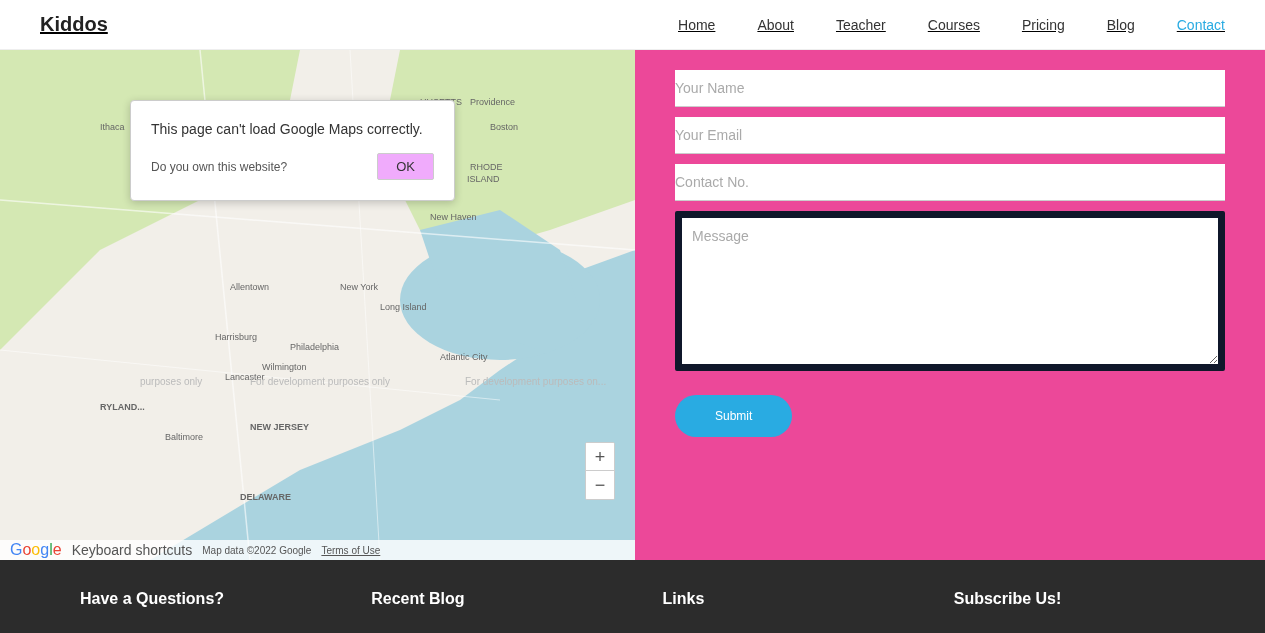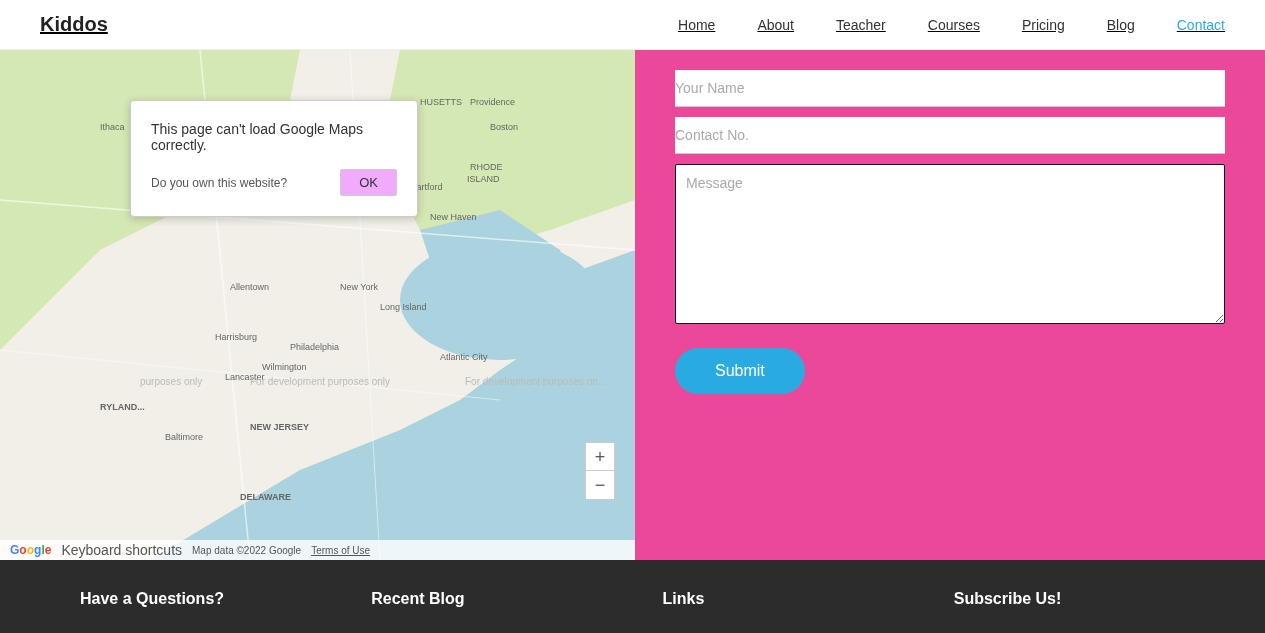--- a/index.html
+++ b/index.html
@@ -91,41 +91,41 @@
       height: 20px;
       background: rgba(255,255,255,0.8);
       display: flex;
       align-items: center;
       padding: 0 10px;
       gap: 10px;
       font-size: 10px;
       color: #666;
     }
     .google-logo {
-      font-size: 12px;
-      font-weight: bold;
+      font-size: 16px;
+      font-weight: normal;
       color: #555;
     }
     .google-logo span:nth-child(1) { color: #4285F4; }
     .google-logo span:nth-child(2) { color: #EA4335; }
     .google-logo span:nth-child(3) { color: #FBBC05; }
     .google-logo span:nth-child(4) { color: #4285F4; }
     .google-logo span:nth-child(5) { color: #34A853; }
     .google-logo span:nth-child(6) { color: #EA4335; }
 
     
     .map-dialog {
       position: absolute;
       top: 50px;
       left: 130px;
       background: #fff;
       border: 1px solid #ccc;
       border-radius: 4px;
       padding: 20px;
-      width: 288px;
+      width: 325px;
       box-shadow: 0 2px 8px rgba(0,0,0,0.2);
       z-index: 10;
     }
     .dialog-title {
       font-size: 14px;
       color: #333;
       margin-bottom: 16px;
     }
     .dialog-row {
       display: flex;
@@ -159,39 +159,39 @@
       padding: 10px 0;
       font-size: 14px;
       color: #333;
       outline: none;
       margin-bottom: 10px;
       display: block;
     }
     .form-field::placeholder { color: #aaa; }
     .form-textarea {
       width: 100%;
-      border: 1px solid #0f172a;
+      border: 7px solid #0f172a;
       border-radius: 2px;
       padding: 10px;
       font-size: 14px;
       color: #333;
       outline: none;
       resize: vertical;
       height: 160px;
       font-family: Arial, sans-serif;
       margin-bottom: 20px;
     }
     .form-textarea::placeholder { color: #aaa; }
     .submit-btn {
       background: #29abe2;
       color: #fff;
       border: none;
       padding: 14px 40px;
       border-radius: 30px;
-      font-size: 16px;
+      font-size: 12px;
       cursor: pointer;
       font-weight: 500;
     }
 
     
     .footer {
       background: #2c2c2c;
       color: #fff;
       padding: 30px 80px;
       display: flex;
@@ -303,20 +303,21 @@
         </div>
         <span style="font-size:14px;color:#555;cursor:pointer;">Keyboard shortcuts</span>
         <span style="font-size:10px;color:#555;">Map data ©2022 Google</span>
         <span style="font-size:10px;color:#555;cursor:pointer;text-decoration:underline;">Terms of Use</span>
       </div>
     </div>
   </div>
 
   <div class="form-section">
     <input class="form-field" type="text" placeholder="Your Name" style="">
+    <input class="form-field" type="email" placeholder="Your Email" style="">
     <input class="form-field" type="text" placeholder="Contact No." style="">
     <textarea class="form-textarea" placeholder="Message" style=""></textarea>
     <button class="submit-btn">Submit</button>
   </div>
 
 </div>
 
 <footer class="footer">
   <div class="footer-col">
     <h3>Have a Questions?</h3>

